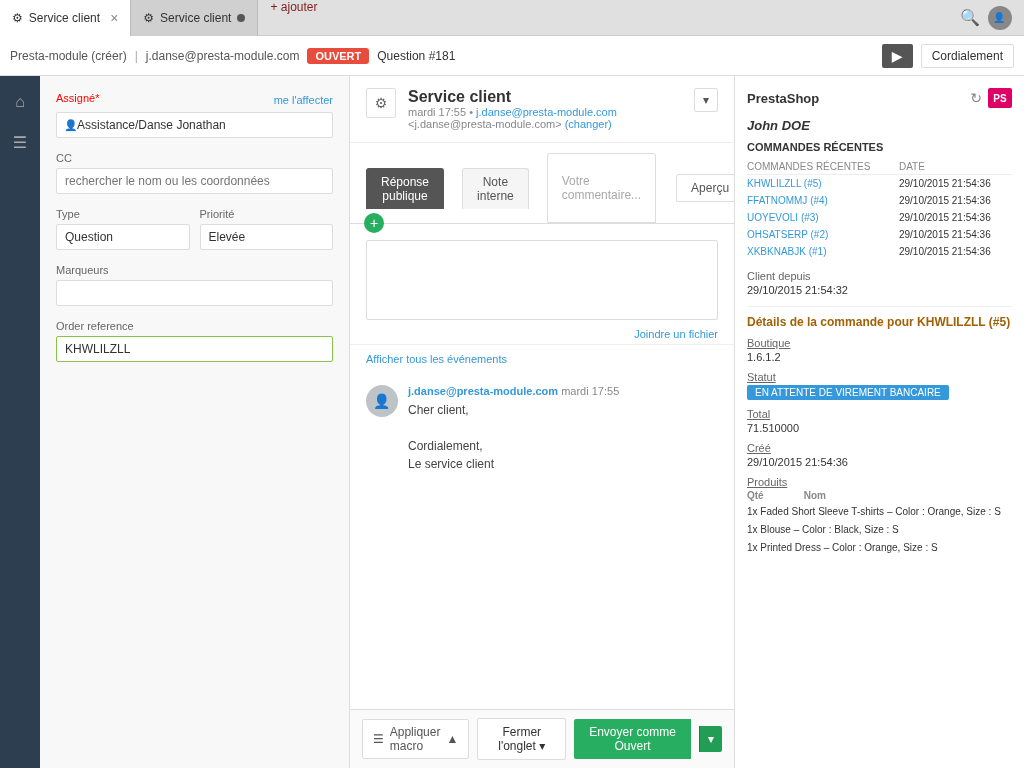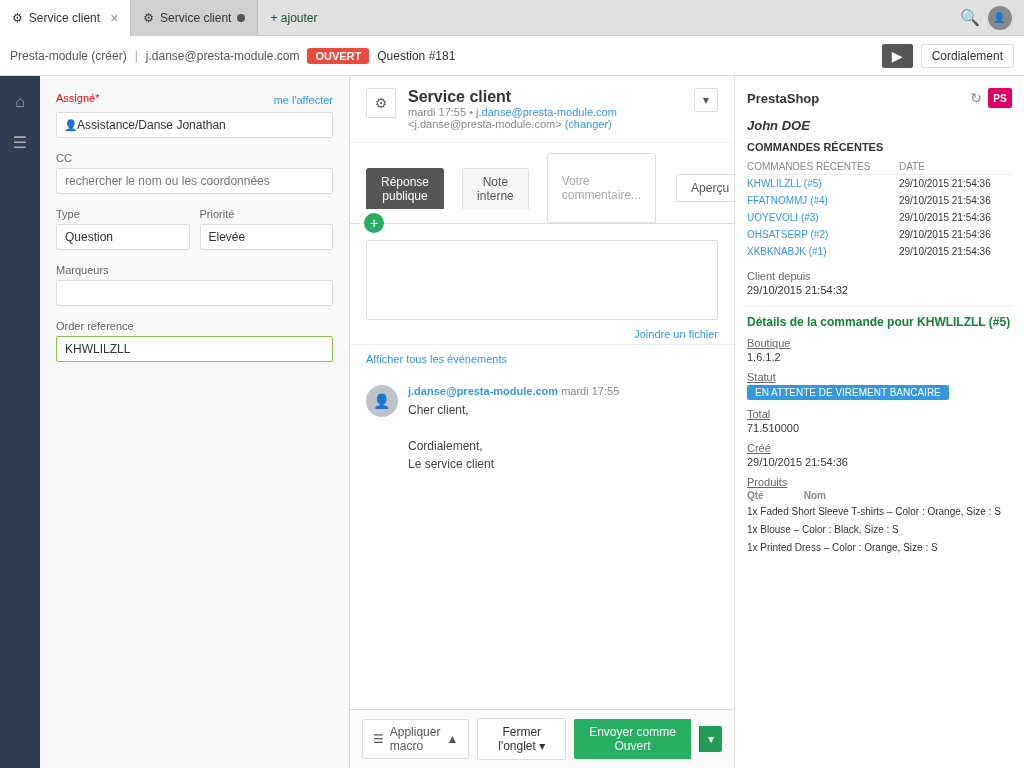--- a/index.html
+++ b/index.html
@@ -25,26 +25,25 @@
       cursor: pointer;
     }
     .tab.active {
       background: #fff;
       border-bottom: none;
     }
     .tab-close { color: #888; font-size: 14px; cursor: pointer; margin-left: 4px; }
     .tab-dot { width: 8px; height: 8px; background: #555; border-radius: 50%; }
     .add-tab {
       display: flex;
-      align-items: center;
       padding: 0 12px;
       height: 36px;
       font-size: 12px;
       cursor: pointer;
-      color: #14532d;
+      color: #7f1d1d;
       gap: 4px;
     }
     .browser-search {
       margin-left: auto;
       display: flex;
       align-items: center;
       gap: 8px;
       padding-right: 12px;
     }
     .browser-search-icon { font-size: 16px; color: #555; cursor: pointer; }
@@ -436,21 +435,21 @@
     }
     .client-name { font-size: 13px; font-weight: bold; color: #333; margin-bottom: 8px; font-style: italic; }
     .section-title { font-size: 11px; font-weight: bold; color: #333; margin-bottom: 6px; }
     .orders-table { width: 100%; border-collapse: collapse; margin-bottom: 10px; }
     .orders-table th { font-size: 10px; color: #888; text-align: left; padding: 2px 0; font-weight: normal; border-bottom: 1px solid #eee; }
     .orders-table td { font-size: 10px; color: #333; padding: 3px 0; vertical-align: top; }
     .order-link { color: #3498db; cursor: pointer; text-decoration: none; }
     .client-since-label { font-size: 11px; color: #666; margin-top: 6px; margin-bottom: 2px; }
     .client-since-value { font-size: 11px; color: #333; margin-bottom: 10px; }
     .divider { border: none; border-top: 1px solid #eee; margin: 8px 0; }
-    .detail-title { font-size: 12px; font-weight: bold; color: #15803d; margin-bottom: 8px; }
+    .detail-title { font-size: 12px; font-weight: bold; color: #a16207; margin-bottom: 8px; }
     .detail-label { font-size: 11px; color: #666; margin-bottom: 2px; text-decoration: underline; }
     .detail-value { font-size: 11px; color: #333; margin-bottom: 8px; }
     .status-badge {
       background: #3498db;
       color: white;
       padding: 2px 8px;
       font-size: 10px;
       border-radius: 2px;
       display: inline-block;
       margin-bottom: 8px;

